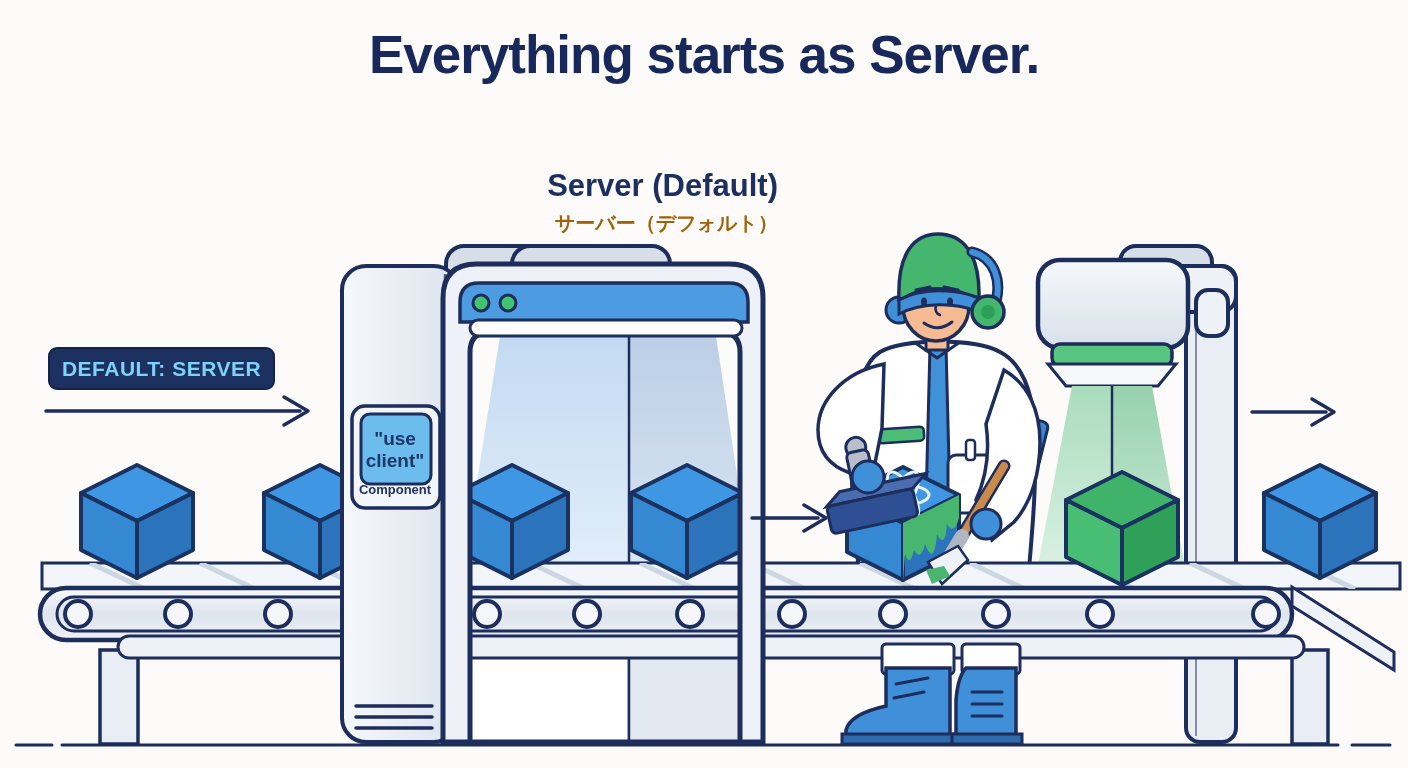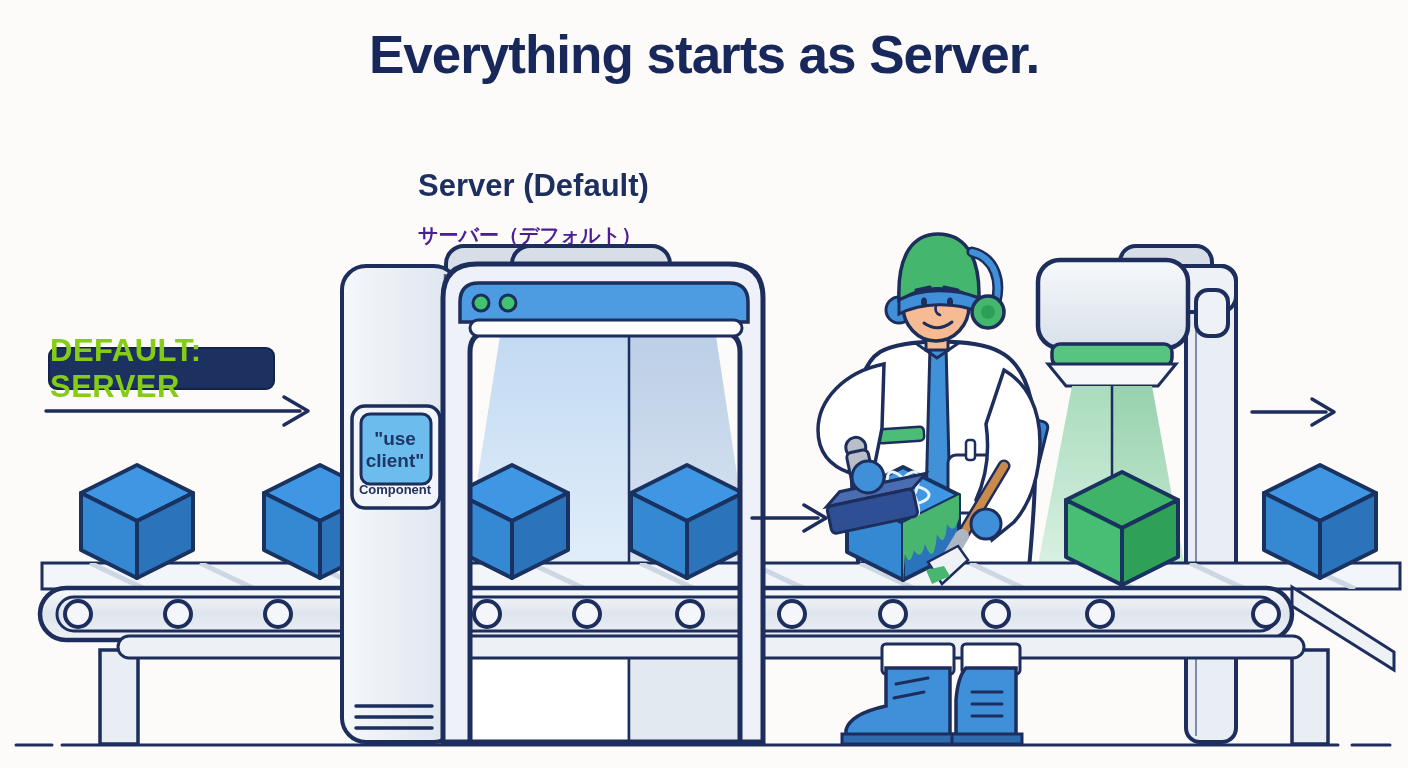--- a/index.html
+++ b/index.html
@@ -2,29 +2,29 @@
 <html><head>
 <meta charset="utf-8">
 <style>
   html,body{margin:0;padding:0;background:#fcfbf9;}
   .stage{position:relative;width:1408px;height:768px;overflow:hidden;background:#fcfbf9;
          font-family:"Liberation Sans",sans-serif;color:#1b2b5a;padding-left:31px;}
   .stage svg{position:absolute;left:0;top:0;z-index:1;}
   .txt{position:absolute;z-index:3;}
   .title{left:0;top:24px;width:1408px;text-align:center;font-size:53px;font-weight:700;
          color:#18285a;letter-spacing:-1px;}
-  .station{position:absolute;width:360px;text-align:left;z-index:3;}
+  .station{position:absolute;width:360px;text-align:right;z-index:3;}
   .station .en{font-size:31px;font-weight:700;color:#1d2f5f;}
-  .station .jp{font-size:20px;font-weight:600;color:#4c1d95;margin-top:18px;}
+  .station .jp{font-size:20px;font-weight:600;color:#a16207;margin-top:6px;}
   .station.server{left:418px;top:168px;}
   .station.client{left:948px;top:168px;}
   .badge{position:absolute;left:48px;top:347px;width:227px;height:43px;z-index:3;
          background:#1d3161;border:2px solid #142448;border-radius:9px;
          display:flex;align-items:center;justify-content:center;
-         font-size:31px;font-weight:700;color:#84cc16;letter-spacing:.5px;box-sizing:border-box;}
+         font-size:21px;font-weight:700;color:#7dd3fc;letter-spacing:.5px;box-sizing:border-box;}
   .sign-lines{position:absolute;left:358px;top:419px;width:74px;height:62px;z-index:3;
          display:flex;flex-direction:column;align-items:center;justify-content:center;
          font-size:19px;line-height:1.18;font-weight:700;color:#1e3766;}
   .sign-caption{position:absolute;left:346px;top:482px;width:98px;text-align:center;z-index:3;
          font-size:13px;font-weight:600;color:#22335e;}
 </style>
 </head>
 <body>
 
 <div class="stage">

